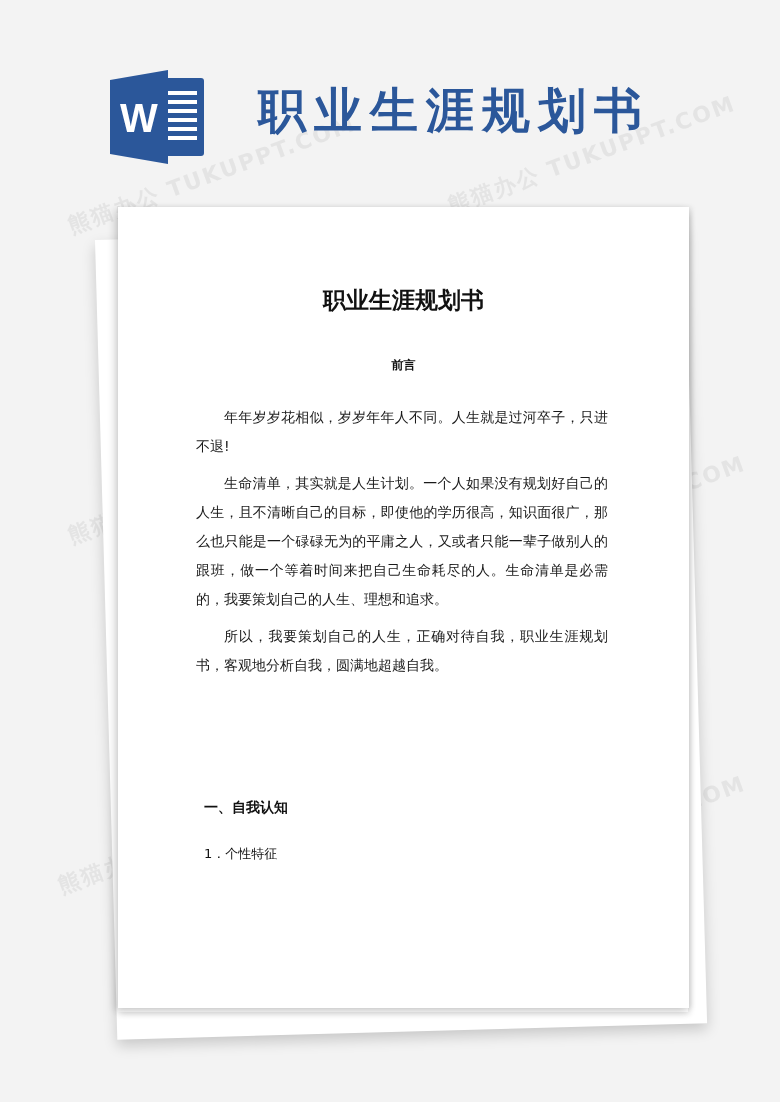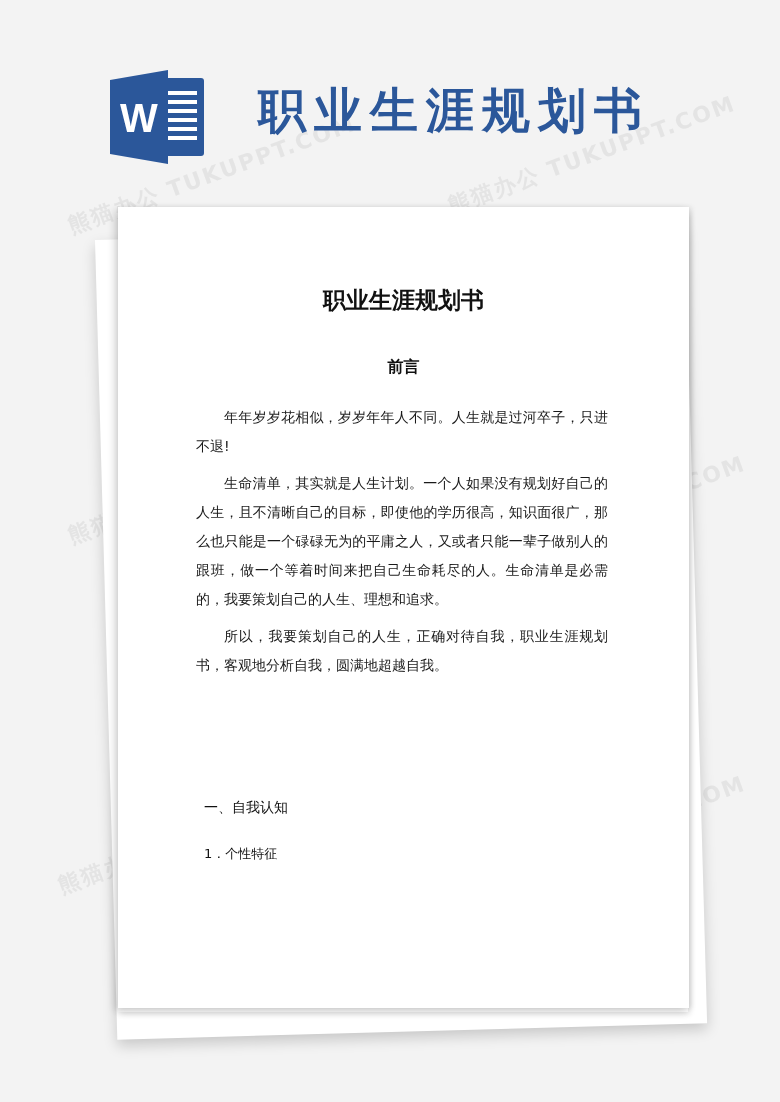--- a/index.html
+++ b/index.html
@@ -38,31 +38,31 @@
     position: absolute; left: 118px; top: 207px; width: 571px; height: 801px;
     background: #ffffff;
     box-shadow: -3px 3px 8px rgba(0,0,0,0.18), 3px 0 5px rgba(0,0,0,0.08);
   }
   .doc-title {
     position: absolute; left: 0; right: 0; top: 78px;
     text-align: center; font-size: 23px; font-weight: bold; color: #111;
   }
   .section-preface {
     position: absolute; left: 0; right: 0; top: 150px;
-    text-align: center; font-size: 16px; font-weight: bold; color: #111;
+    text-align: center; font-size: 12px; font-weight: bold; color: #111;
   }
   .body-text {
     position: absolute; left: 70px; width: 428px; top: 188px;
     font-size: 14px; line-height: 29px; color: #1a1a1a;
     text-align: justify; text-justify: inter-ideograph;
   }
   .body-text p { margin: 8px; text-indent: 2em; }
   .h1 {
     position: absolute; left: 86px; top: 592px;
-    font-size: 14px; font-weight: normal; color: #111;
+    font-size: 14px; font-weight: bold; color: #111;
   }
   .h2 {
     position: absolute; left: 86px; top: 638px;
     font-size: 13px; font-weight: normal; color: #111;
   }
 </style>
 </head>
 <body>
 
 <div class="wm" style="left:60px; top:160px;">熊猫办公 TUKUPPT.COM</div>

